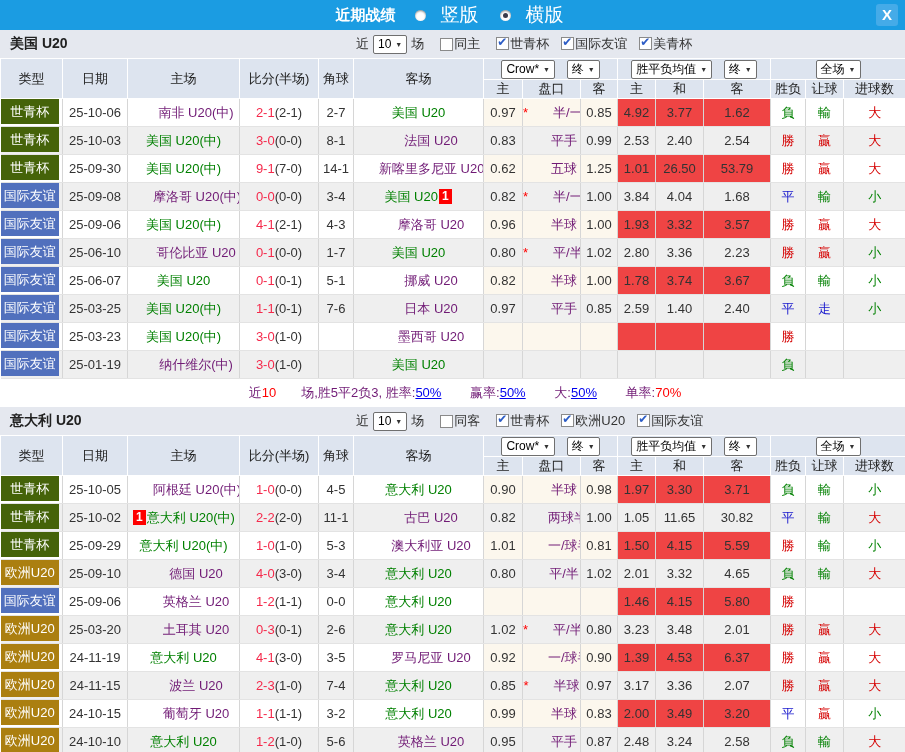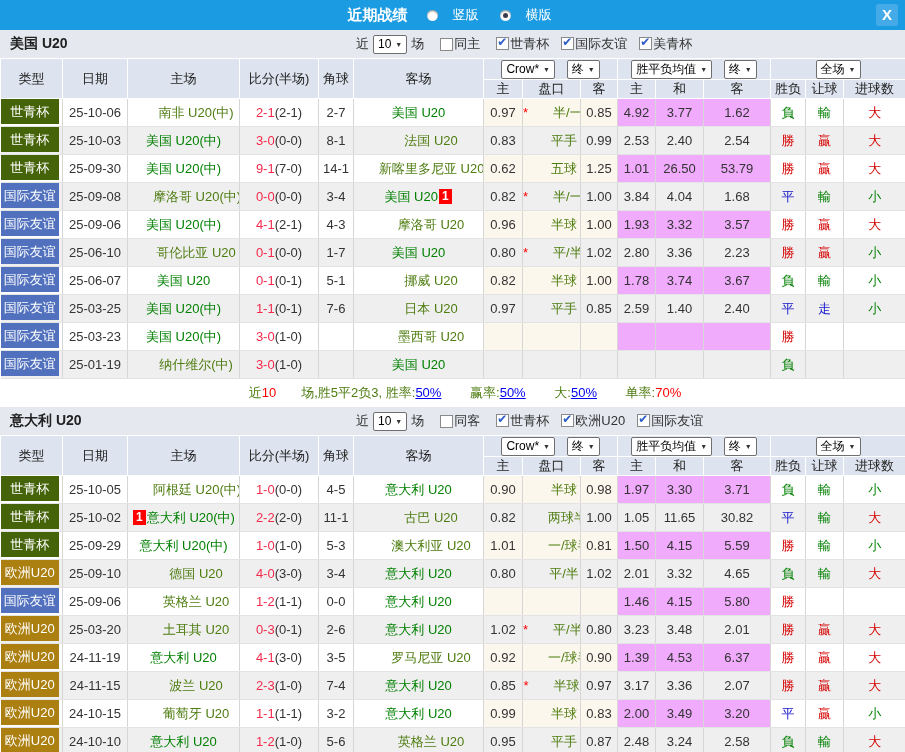--- a/index.html
+++ b/index.html
@@ -6,21 +6,21 @@
   html,body { width:905px; height:752px; overflow:hidden; background:#fff;
     font-family:"Liberation Sans","DejaVu Sans",sans-serif; font-size:13px; color:#333; }
 
   
   .titlebar { height:30px; background:#1b9ce2; position:relative; display:flex; align-items:center; justify-content:center; }
   .titlebar .center { display:flex; align-items:center; gap:15px; }
   .page-title { color:#fff; font-weight:bold; font-size:15px; margin-right:4px; }
   .radio-dot { width:11px; height:11px; border-radius:50%; background:#fff; display:inline-block;
     box-shadow: inset 0 1px 2px rgba(0,0,0,.45); position:relative; }
   .radio-dot.sel::after { content:""; position:absolute; left:3px; top:3px; width:5px; height:5px; border-radius:50%; background:#3a3a4a; }
-  .radio-label { color:#fff; font-size:13px; margin-right:6px; }
+  .radio-label { color:#fff; font-size:19px; margin-right:6px; }
   .close-btn { position:absolute; right:7px; top:4px; width:22px; height:22px; background:#45abe8; border-radius:3px;
     color:#fff; font-weight:bold; font-size:15px; line-height:22px; text-align:center; cursor:pointer; }
 
   
   .section-header { height:28px; background:#e5e8ef; position:relative; display:flex; align-items:center; }
   .team-name { font-weight:bold; font-size:14px; color:#222; padding-left:10px; }
   .filters { position:absolute; left:356px; top:0; height:100%; display:flex; align-items:center; gap:4px; white-space:nowrap; }
   .cb-wrap { display:inline-flex; align-items:center; gap:1px; cursor:pointer;margin-left:12px; }
   .cb { width:13px; height:13px; background:#fff; border:1px solid #8a8a8a; display:inline-block; position:relative; }
   .cb.on::after { content:"\2714"; position:absolute; left:0px; top:-3px; font-size:12px; font-weight:bold; color:#2c5cc5; }
@@ -35,29 +35,29 @@
   thead th { background:#dde4ef; border:1px solid #fff; font-weight:normal; font-size:13px; color:#222; overflow:hidden; }
   thead tr.ddrow th { height:21px; }
   thead tr.subrow th { height:19px; }
   .dd-cell { text-align:center; }
   .dd-cell .dd { margin:0 4px; }
   tbody td { height:27px; text-align:center; border-right:1px solid #d6d6d6; border-bottom:1px solid #e3e3e3;
     font-size:13px; color:#333; overflow:hidden; white-space:nowrap; }
   tbody td:last-child { border-right:none; }
   tbody tr:nth-child(even) td { background:#efefef; }
   tbody td.c-crow { background:#fcf7ed; }
-  tbody td.c-avg { background:#f0abfc; }
+  tbody td.c-avg { background:#ef4444; }
   td.c-type { padding:0; background:transparent; }
   .badge { height:25px; line-height:25px; margin:0 3px 2px 0; color:#fff; font-size:13px; text-align:center; }
 
   
   .t-red   { color:#d50000; }
   .t-green { color:#008000; }
   .t-blue  { color:#1515cd; }
-  .t-dark  { color:#4d7c0f;margin-left:25px; }
+  .t-dark  { color:#701a75;margin-left:25px; }
   .t-red2  { color:#ff0000; }
   .t-blue2 { color:#0000ee;text-decoration:underline; }
   .ft { color:#f5294b; }
   .ht { color:#333; }
   .star { color:#ff0000; }
   .num-badge { background:#fe0000; color:#fff; font-size:12px; font-weight:bold; line-height:15px;
     padding:0 3px; margin:0 1px; display:inline-block; vertical-align:1px; }
 
   
   .summary { height:28px; line-height:28px; text-align:center; background:#fff; font-size:13px; }

